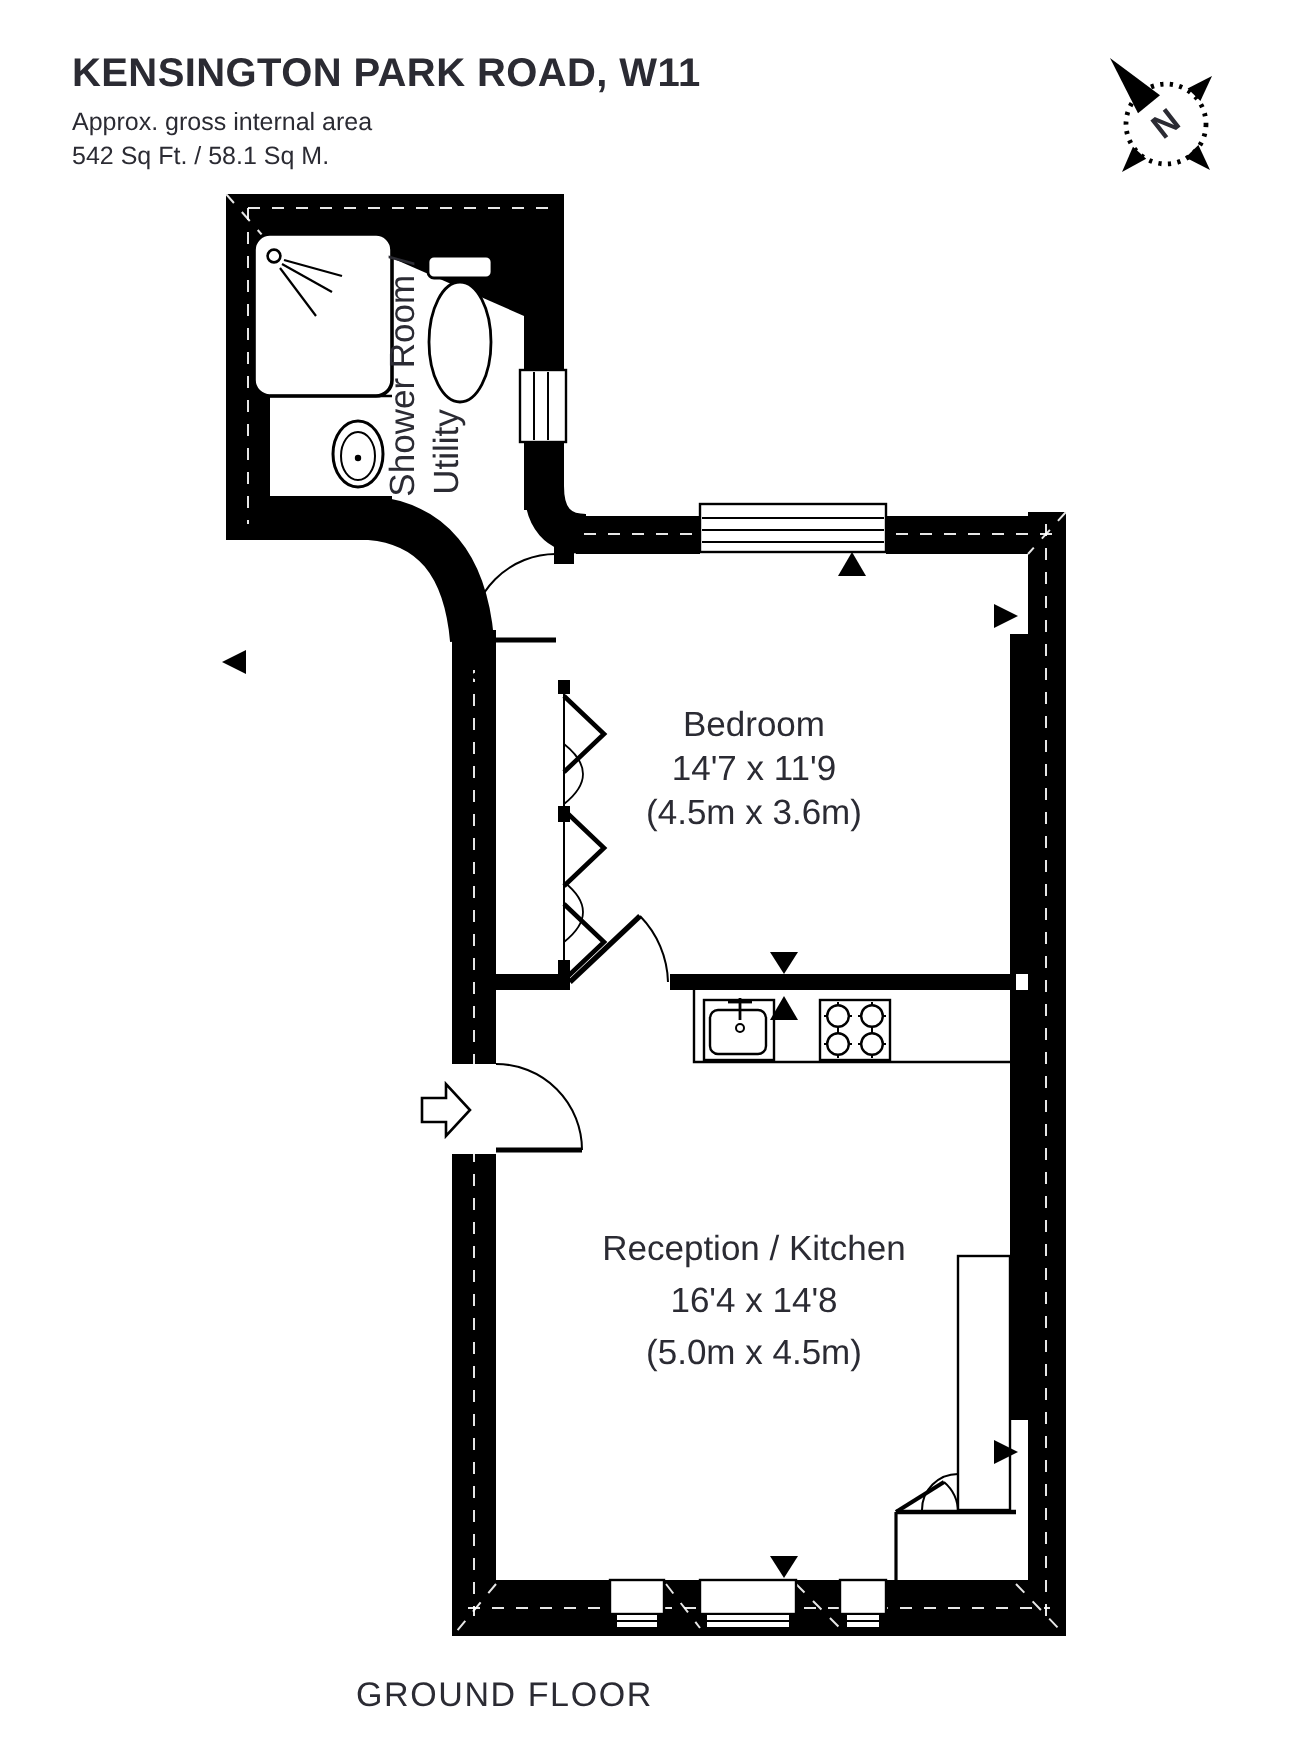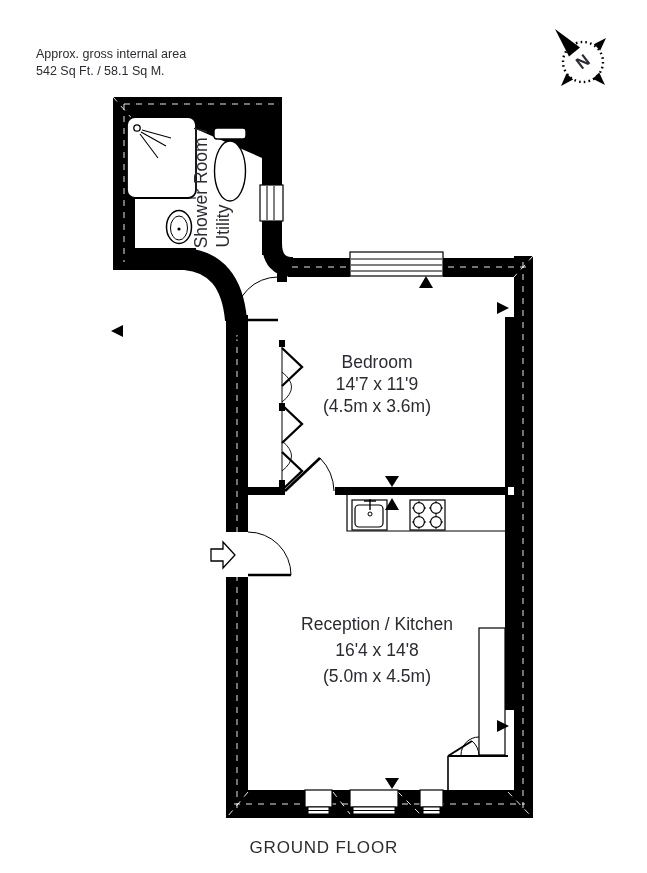--- a/index.html
+++ b/index.html
@@ -1,34 +1,35 @@
 <!DOCTYPE html>
 <html><head>
 <meta charset="utf-8">
 <style>
   html,body{margin:0;padding:0;background:#ffffff;}
   .page{position:relative;width:647px;height:873px;background:#ffffff;overflow:hidden;
         font-family:"Liberation Sans", sans-serif;color:#2b2b33;}
   .hdr{position:absolute;left:36px;top:26px;}
   .hdr h1{margin:0;font-size:20px;font-weight:bold;letter-spacing:0.2px;color:#2b2b33;}
-  .hdr .sub{font-size:12.5px;line-height:17px;margin-top:20px;color:#2b2b33;}
-  .footer{position:absolute;left:178px;top:838px;width:220px;text-align:right;
+  .hdr .sub{font-size:12.5px;line-height:17px;margin-top:4px;color:#2b2b33;}
+  .footer{position:absolute;left:178px;top:838px;width:220px;text-align:left;
           font-size:17px;letter-spacing:0.8px;color:#2b2b33;}
   svg text{font-family:"Liberation Sans", sans-serif;fill:#2b2b33;}
   .roomlabel{font-size:17.5px;}
   .wall{fill:#000000;}
   .wline{stroke:#ffffff;stroke-width:1;stroke-dasharray:6 6;fill:none;opacity:.9;}
   .thin{stroke:#000000;fill:none;stroke-width:1.2;}
   .door{stroke:#000000;fill:none;}
 </style>
 </head>
 <body>
 <div class="page">
 
   <div class="hdr">
+    <h1>KENSINGTON PARK ROAD, W11</h1>
     <div class="sub">
       <div>Approx. gross internal area</div>
       <div>542 Sq Ft. / 58.1 Sq M.</div>
     </div>
   </div>
 
   <svg width="80" height="90" viewBox="0 0 80 90" style="position:absolute;left:545px;top:18px;">
     <circle cx="38" cy="44" r="20" fill="none" stroke="#000" stroke-width="2.4" stroke-dasharray="1.6 3.2"></circle>
     <polygon points="10,11 35,29.6 24,38.6" fill="#000"></polygon>
     <polygon points="61,20 48.8,26.3 55.2,32.5" fill="#000"></polygon>

